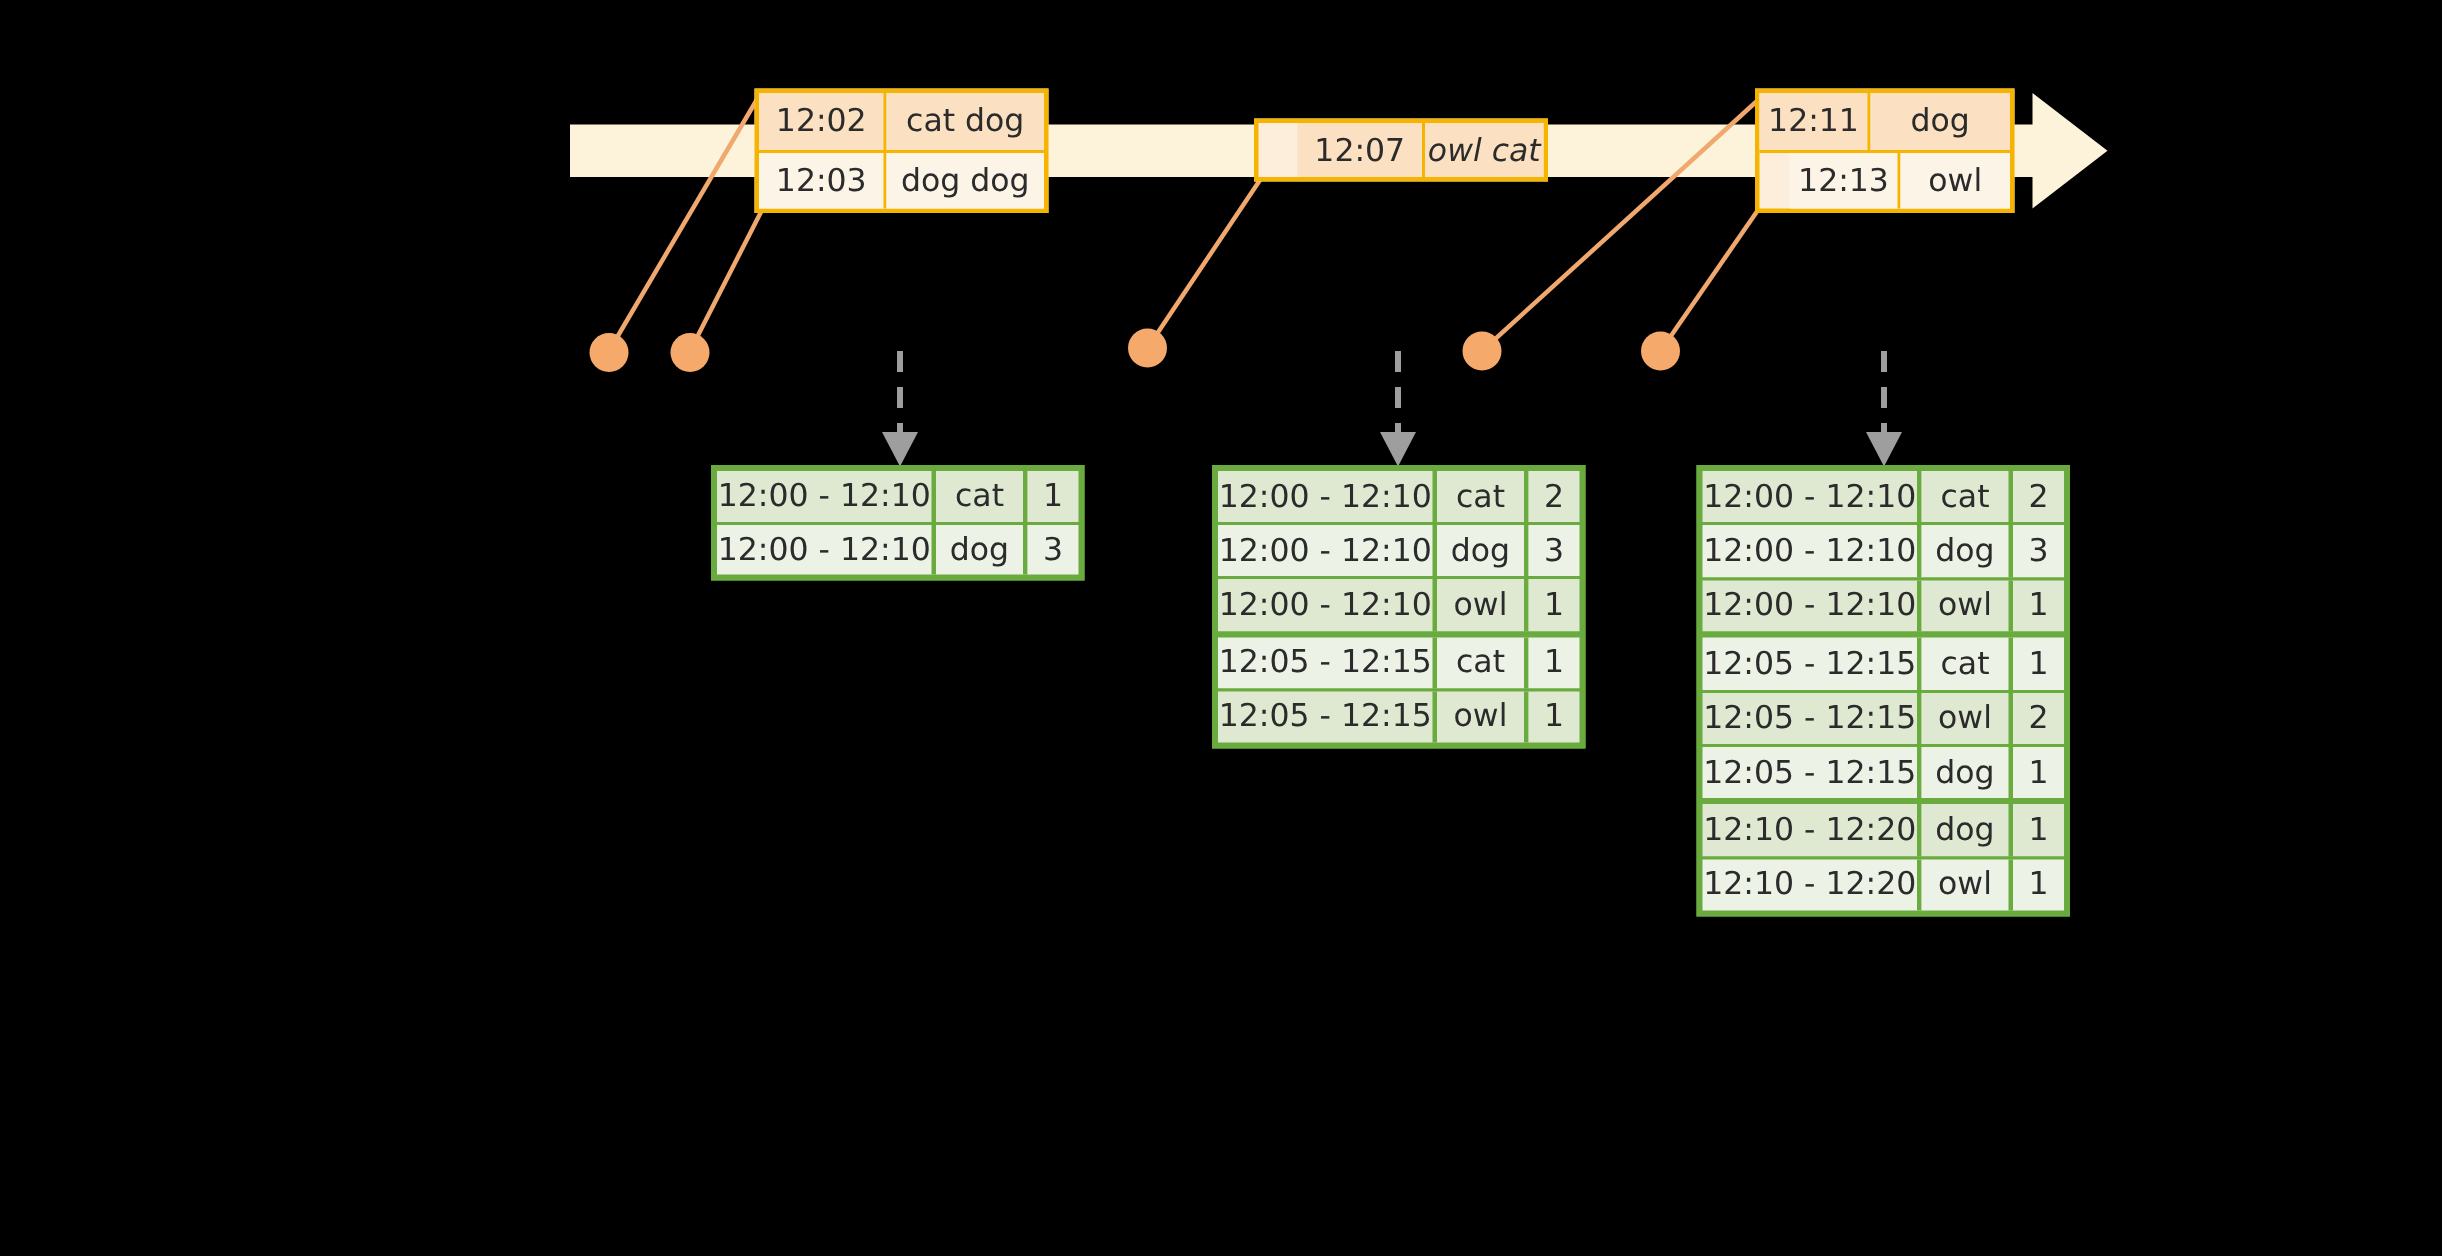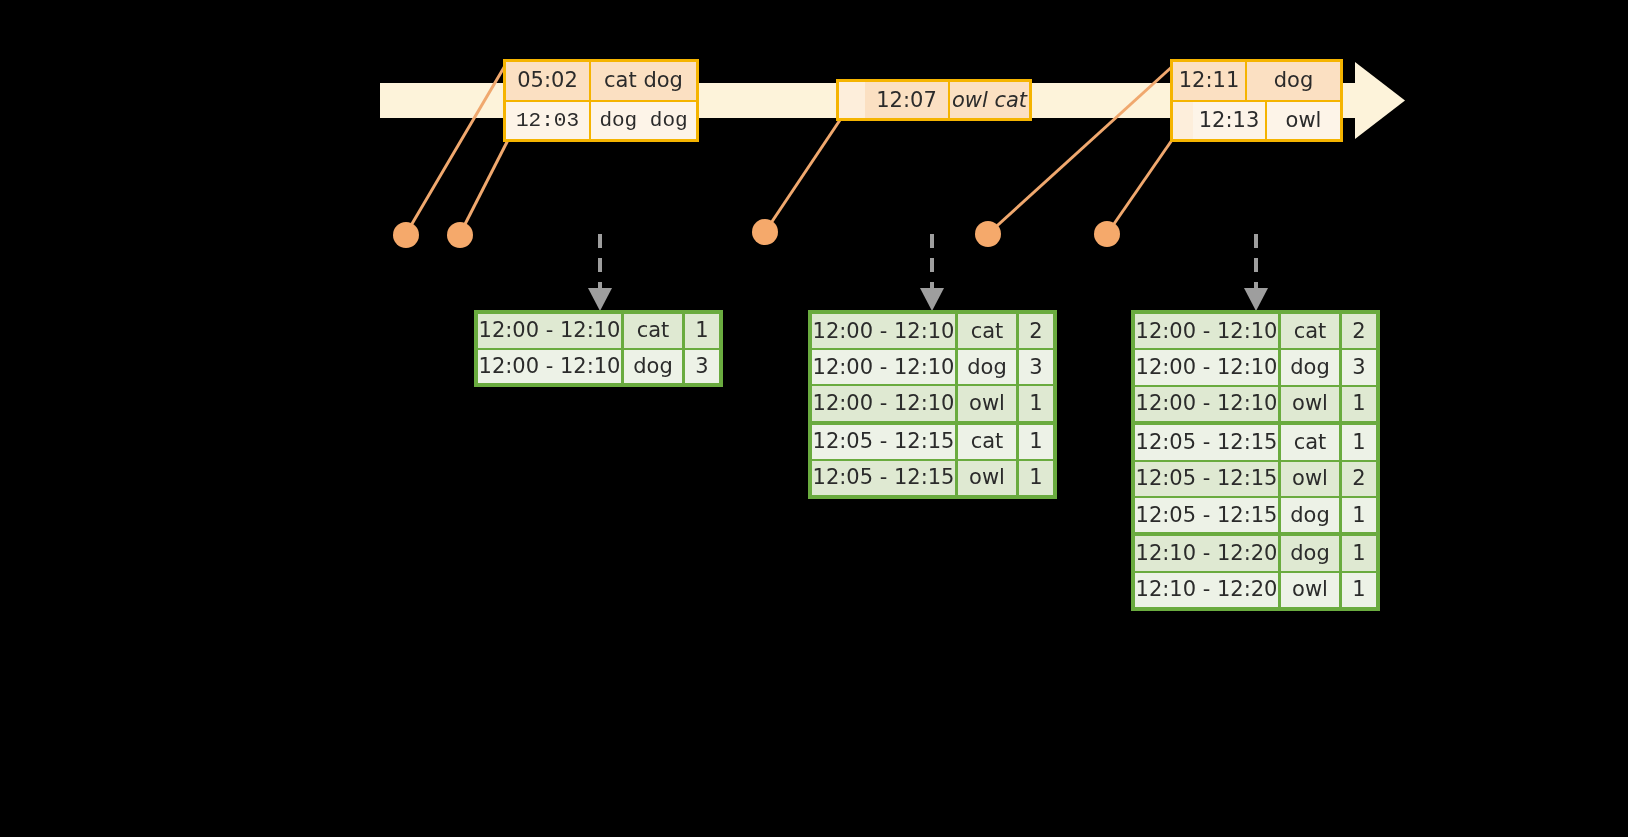--- a/index.html
+++ b/index.html
@@ -65,24 +65,24 @@
     </g>
     <g fill="#9e9e9e">
       <polygon points="588,288 612,288 600,311"></polygon>
       <polygon points="920,288 944,288 932,311"></polygon>
       <polygon points="1244,288 1268,288 1256,311"></polygon>
     </g>
   </svg>
 
   <div class="evt" style="left:503px;top:59px;width:196px;height:83px;">
     <div class="evt-row" style="height:50%;">
-      <div class="tc c time" style="width:83px;">05:02</div>
+      <div class="tc c time" style="width:83px;">12:02</div>
       <div class="c" style="flex:1;text-align:center;">cat dog</div>
     </div>
-    <div class="evt-row alt" style="height:50%;font-family:Liberation Mono, monospace;">
+    <div class="evt-row alt" style="height:50%;">
       <div class="c time" style="width:83px;">12:03</div>
       <div class="c" style="flex:1;">dog dog</div>
     </div>
   </div>
 
   <div class="evt" style="left:836px;top:79px;width:196px;height:42px;">
     <div class="evt-row" style="height:100%;">
       <div class="c time" style="width:83px;margin-left:26px;">12:07</div>
       <div class="c" style="flex:1;font-style:italic;">owl cat</div>
     </div>

